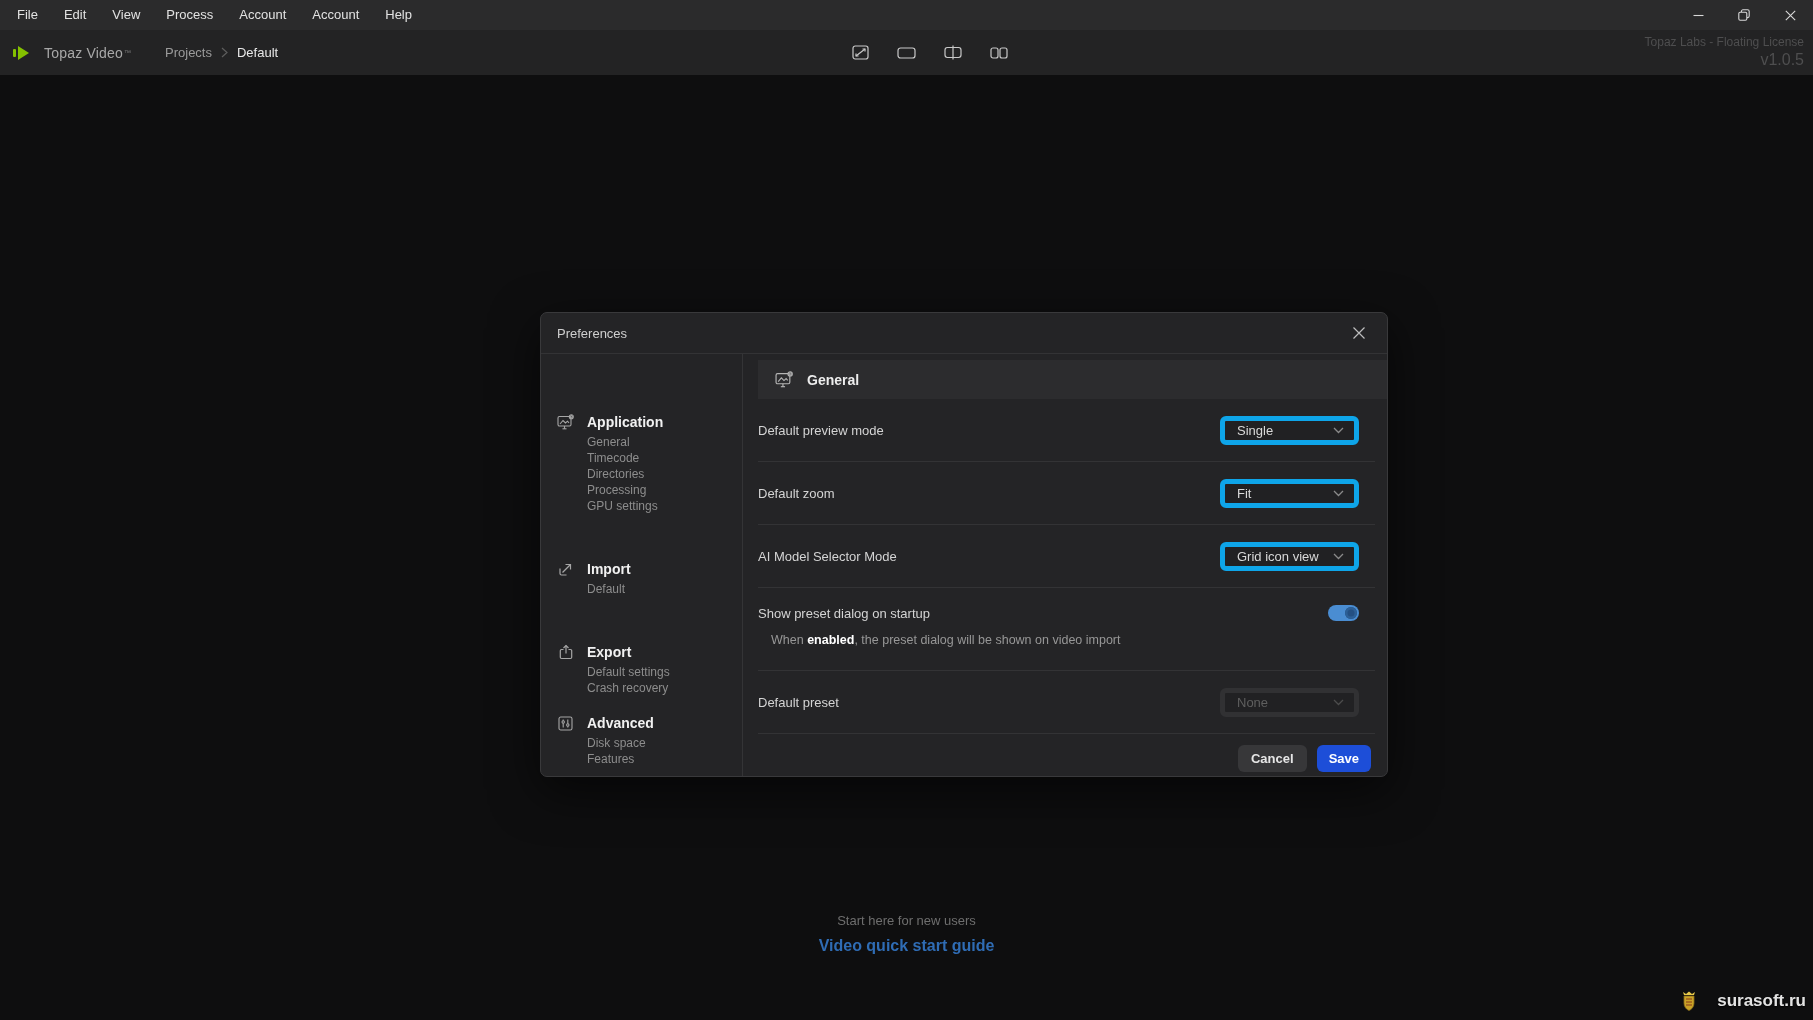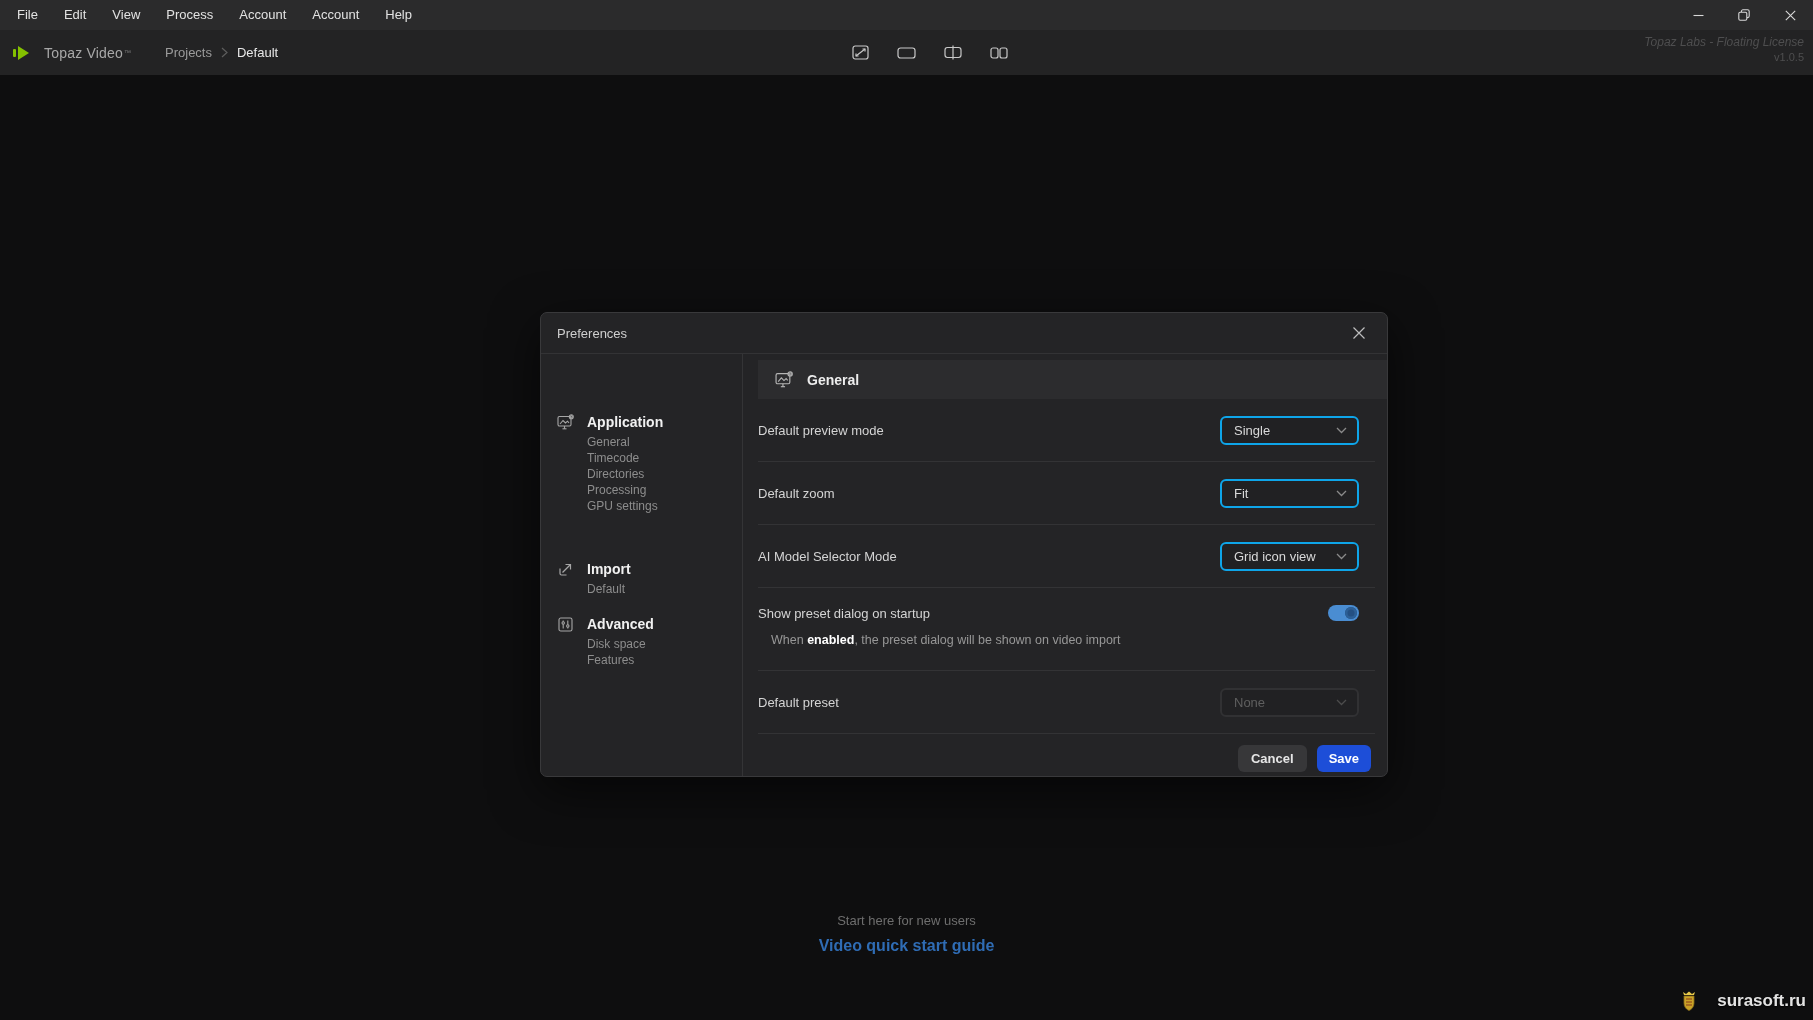--- a/index.html
+++ b/index.html
@@ -30,22 +30,22 @@
   .breadcrumb { display:flex; align-items:center; margin-left:34px; gap:9px; }
   .crumb { font-size:13px; color:#9b9b9b; }
   .crumb.current { color:#e8e8e8; }
   .crumb-sep { color:#5d5d5d; display:flex; }
   .viewmodes {
     position:absolute; left:50%; top:0; transform:translateX(-57px);
     height:45px; display:flex; align-items:center; gap:24px;
   }
   .vm-btn { color:#c9c9c9; display:flex; align-items:center; justify-content:center; width:22px; height:26px; }
   .license { position:absolute; right:9px; top:5px; text-align:right; color:#4e4e4f; }
-  .license-line1 { font-size:12px; font-style:italic; }
-  .license-line2 { font-size:11px; margin-top:2px;text-align:right; }
+  .license-line1 { font-size:12px; }
+  .license-line2 { font-size:16px; margin-top:2px;text-align:right; }
   
   .canvas { position:absolute; left:0; top:75px; right:0; bottom:0; background:#0e0e0f; }
   .hint { position:absolute; left:0; right:0; top:838px; text-align:center; font-size:13px; color:#6e6e6e; }
   .guide-link { position:absolute; left:0; right:0; top:862px; text-align:center;
     font-size:16px; font-weight:bold; color:#2f6cb4; text-decoration:none; cursor:pointer; }
   .watermark { position:absolute; right:7px; bottom:8px; display:flex; align-items:center; gap:19px; }
   .watermark-text { font-size:17px; font-weight:bold; color:#e3e3e3; text-shadow:0 1px 2px #000; }
   
   .dialog {
     position:absolute; left:540px; top:312px; width:848px; height:465px;
@@ -75,21 +75,21 @@
   .pref-row { height:62px; flex:0 0 62px; display:flex; align-items:center;
     justify-content:space-between; padding-right:28px; }
   .pref-row.tall { height:82px; flex:0 0 82px; flex-direction:column; align-items:stretch;
     justify-content:flex-start; padding-top:17px; }
   .row-main { display:flex; align-items:center; justify-content:space-between; }
   .row-label { font-size:13px; color:#d4d4d4; }
   .row-note { margin-top:12px; padding-left:13px; font-size:12.5px; color:#979797; white-space:pre-wrap; }
   .row-note b { color:#ffffff; font-weight:bold; }
   .row-divider { height:1px; flex:0 0 1px; background:#333335; margin-right:12px; }
   
-  .dropdown { width:139px; height:29px; background:#212123; border:2px solid #0ea5e9;
+  .dropdown { width:139px; height:29px; background:#212123; border:5px solid #0ea5e9;
     border-radius:6px; display:flex; align-items:center; justify-content:space-between;
     padding:0 10px 0 12px; cursor:pointer; }
   .dd-value { font-size:13px; color:#d9d9d9; }
   .dd-chevron { color:#8a8a8a; display:flex; }
   .dropdown.disabled { border-color:#313133; cursor:default; }
   .dropdown.disabled .dd-value { color:#5f5f5f; }
   .dropdown.disabled .dd-chevron { color:#4c4c4c; }
   
   .toggle { width:31px; height:16px; border-radius:9px; background:#4a8dd2; position:relative; cursor:pointer; }
   .toggle-knob { position:absolute; right:2px; top:2px; width:12px; height:12px; border-radius:50%;
@@ -248,20 +248,36 @@
             <svg width="15" height="15" viewBox="0 0 15 15" fill="none" stroke="currentColor" stroke-width="1.2">
               <path d="M2 6.5 V11.5 A1.5 1.5 0 0 0 3.5 13 H8.5"></path>
               <path d="M4.5 10.5 L12.5 2.5"></path>
               <path d="M7.5 2.5 H12.5 V7.5"></path>
             </svg>
           </span>
           <span class="side-title">Import</span>
         </div>
         <div class="side-items">
           <div class="side-item">Default</div>
+        </div>
+      </div>
+      <div class="side-section">
+        <div class="side-head">
+          <span class="side-icon">
+            <svg width="14" height="16" viewBox="0 0 14 16" fill="none" stroke="currentColor" stroke-width="1.2">
+              <path d="M4.5 5.5 H2.5 A1.2 1.2 0 0 0 1.3 6.7 V13.3 A1.2 1.2 0 0 0 2.5 14.5 H11.5 A1.2 1.2 0 0 0 12.7 13.3 V6.7 A1.2 1.2 0 0 0 11.5 5.5 H9.5"></path>
+              <line x1="7" y1="1.5" x2="7" y2="9.5"></line>
+              <path d="M4.5 4 L7 1.5 L9.5 4"></path>
+            </svg>
+          </span>
+          <span class="side-title">Export</span>
+        </div>
+        <div class="side-items">
+          <div class="side-item">Default settings</div>
+          <div class="side-item">Crash recovery</div>
         </div>
       </div>
       <div class="side-section" style="margin-top:16px;">
         <div class="side-head">
           <span class="side-icon">
             <svg width="15" height="15" viewBox="0 0 15 15" fill="none" stroke="currentColor" stroke-width="1.1">
               <rect x="1" y="1" width="13" height="13" rx="1.8"></rect>
               <line x1="5.2" y1="3.5" x2="5.2" y2="11.5"></line>
               <circle cx="5.2" cy="6" r="1.2" fill="#242426"></circle>
               <line x1="9.8" y1="3.5" x2="9.8" y2="11.5"></line>

